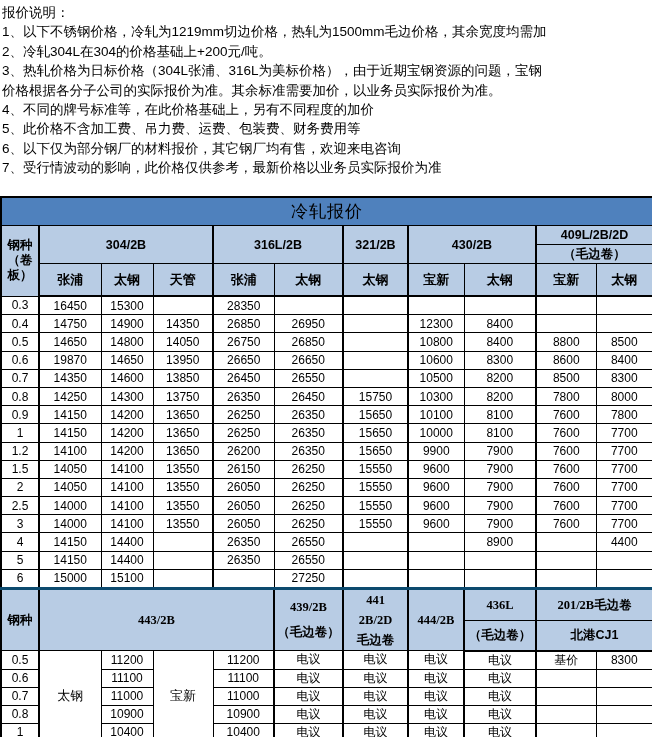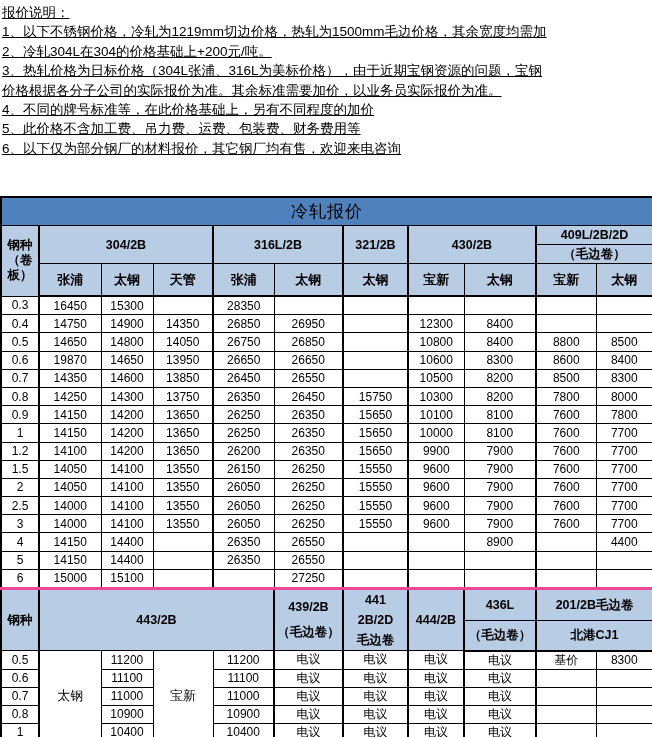--- a/index.html
+++ b/index.html
@@ -7,21 +7,20 @@
     width:652px;
     font-family:"Liberation Sans","DejaVu Sans",sans-serif;
     color:#000;
     -webkit-font-smoothing:none;
   }
   
   .notes{
     padding:3px 2px 0 2px;
     height:193px;
     overflow:hidden;
-    text-decoration:underline;
   }
   .note-line{
     font-size:13.5px;
     line-height:19.4px;
     white-space:nowrap;
     overflow:hidden;
   }
   
   table{
     border-collapse:collapse;
@@ -58,38 +57,39 @@
   .h2 th{height:18px;}
   .h3 th{height:31px;font-size:13px;border-bottom:2px solid #000;}
   .corner{
     white-space:pre-line;
     font-size:12.5px;
     line-height:15px;
   }
   #top-data td{height:17.2px;}
   #bot-data td{height:17px;}
   .msep{border-left:2px solid #000;}
-  .s1 th{border-top:3px solid #ec4899;height:26px;}
+  .s1 th{border-top:3px solid #0c4a6e;height:26px;font-family:Liberation Serif, serif;}
   .s2 th{height:24px;border-bottom:2px solid #000;}
   .pre{white-space:pre-line;line-height:20px;}
   .g439{line-height:25px;}
   .mill-cell{font-size:13px;}
 </style>
 </head>
 <body style="background: rgb(255, 255, 255); color: rgb(0, 0, 0);">
 
 <div class="notes" id="notes">
     <div class="note-line">报价说明：</div>
     <div class="note-line">1、以下不锈钢价格，冷轧为1219mm切边价格，热轧为1500mm毛边价格，其余宽度均需加</div>
     <div class="note-line">2、冷轧304L在304的价格基础上+200元/吨。</div>
     <div class="note-line">3、热轧价格为日标价格（304L张浦、316L为美标价格），由于近期宝钢资源的问题，宝钢</div>
     <div class="note-line">价格根据各分子公司的实际报价为准。其余标准需要加价，以业务员实际报价为准。</div>
     <div class="note-line">4、不同的牌号标准等，在此价格基础上，另有不同程度的加价</div>
     <div class="note-line">5、此价格不含加工费、吊力费、运费、包装费、财务费用等</div>
     <div class="note-line">6、以下仅为部分钢厂的材料报价，其它钢厂均有售，欢迎来电咨询</div>
+    <div class="note-line">7、受行情波动的影响，此价格仅供参考，最新价格以业务员实际报价为准</div>
   </div>
 
 <table>
   <colgroup>
     <col style="width:38px">
       <col style="width:62px">
       <col style="width:52px">
       <col style="width:60px">
     <col style="width:61px">
       <col style="width:69px">

